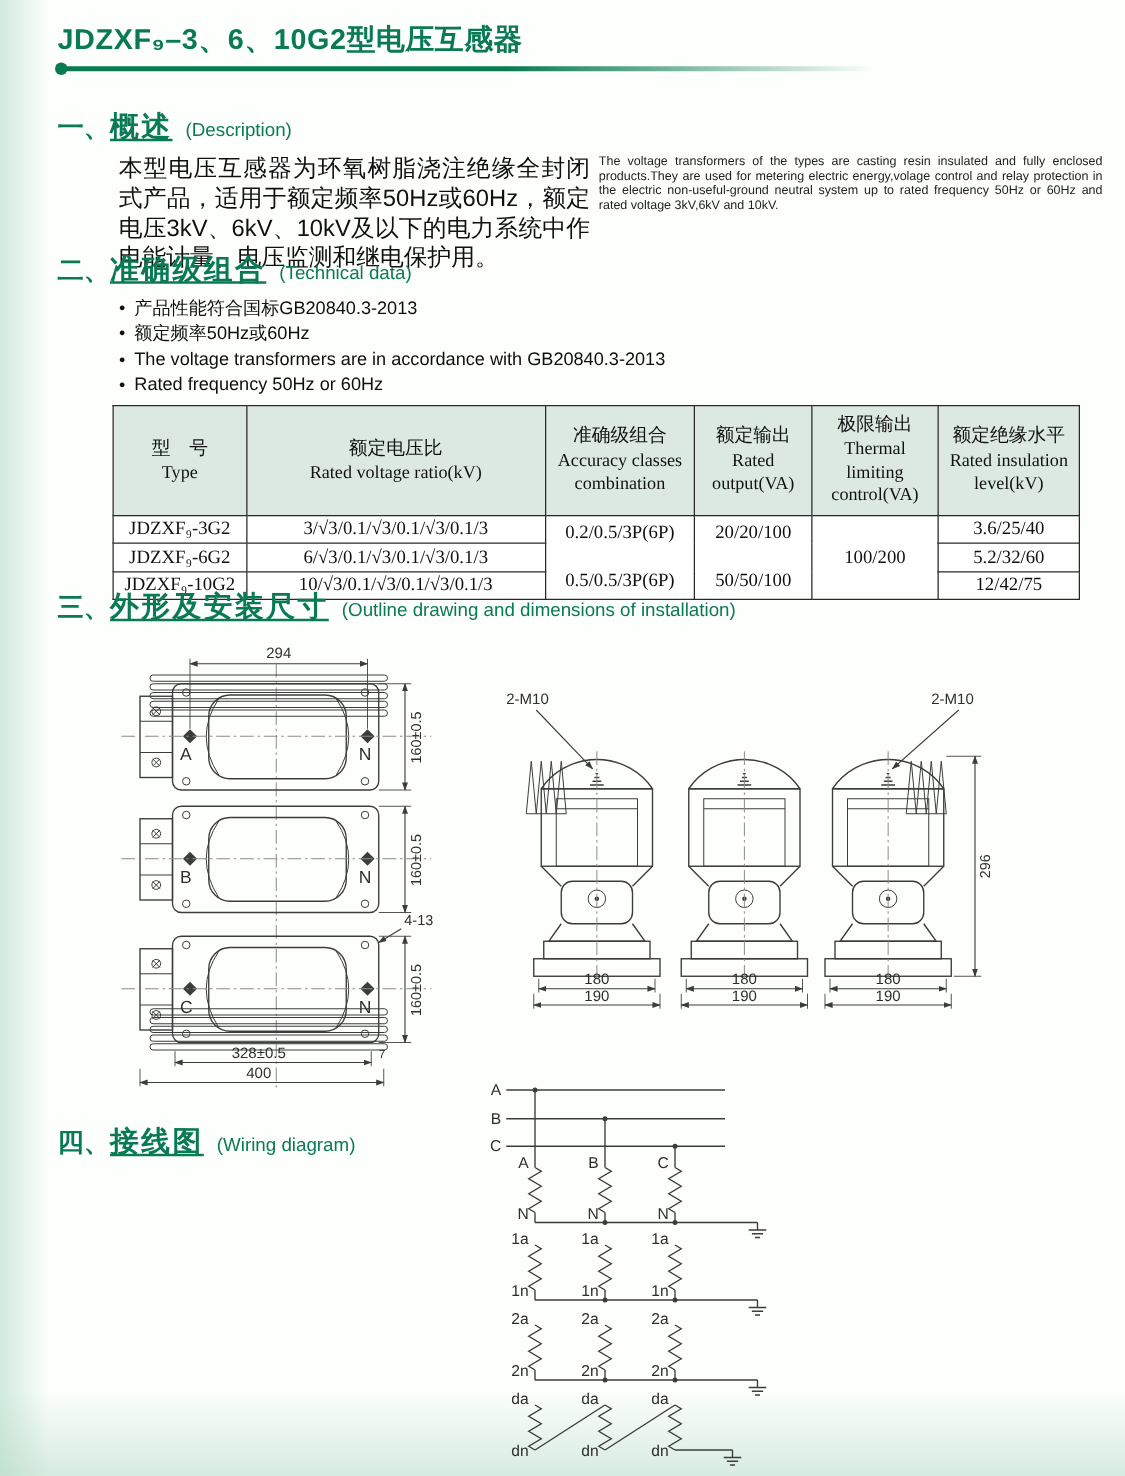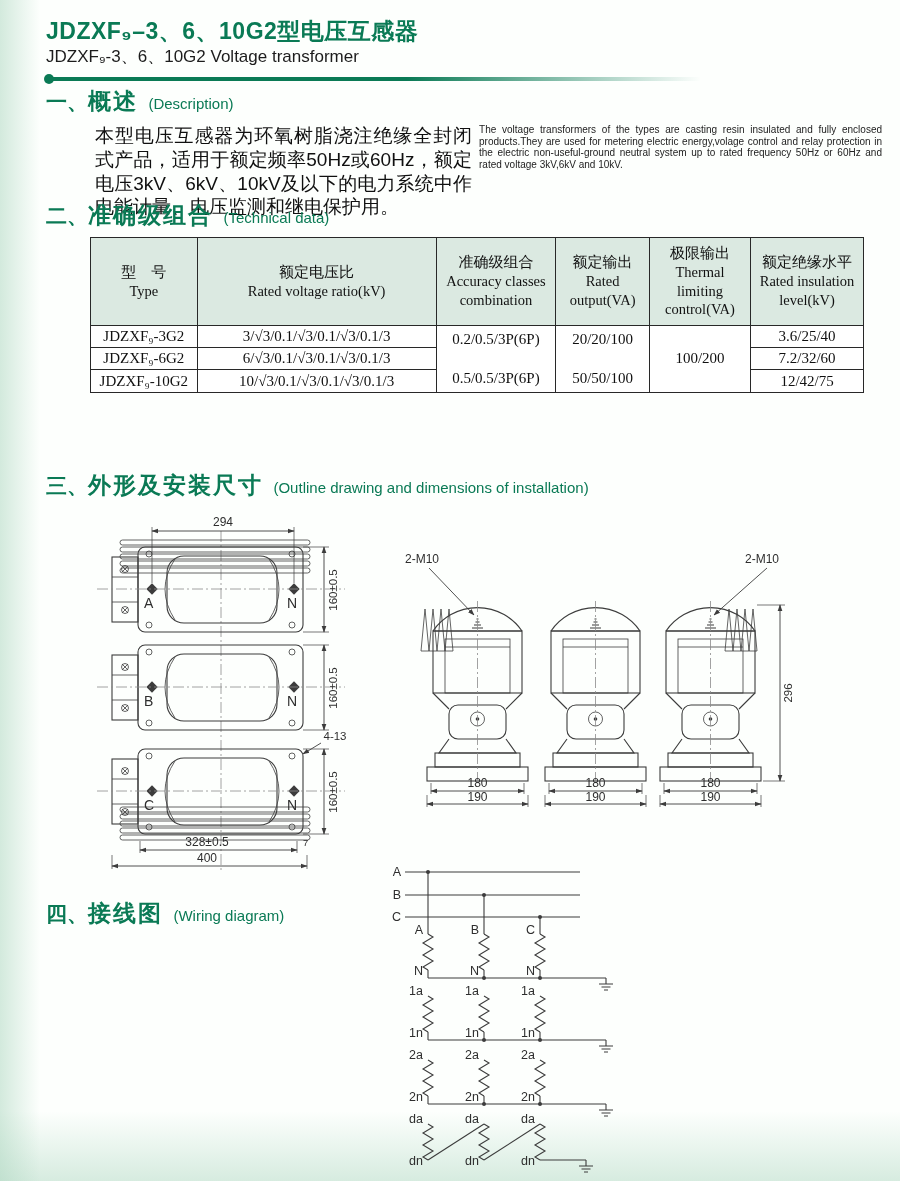--- a/index.html
+++ b/index.html
@@ -15,21 +15,21 @@
   
   .hdr{top:18px;left:46px;width:830px;}
   .title{font-size:23px;font-weight:700;color:#0a7a55;letter-spacing:.5px;line-height:1.15;}
   .subtitle{font-size:17px;color:#1c1c1c;margin-top:1px;}
   .rule{position:relative;margin-top:9px;height:4px;width:655px;border-radius:2px;
     background:linear-gradient(to right,#0a7a55 55%,rgba(10,122,85,0) 100%);}
   .rule::before{content:"";position:absolute;left:-2px;top:-3px;width:10px;height:10px;border-radius:50%;background:#0a7a55;}
   
   .sec-head{white-space:nowrap;color:#0a7a55;}
   .sec-num{font-size:21px;font-weight:700;}
-  .sec-zh{font-size:23px;font-weight:700;letter-spacing:2px;}
+  .sec-zh{font-size:23px;font-weight:700;letter-spacing:2px;text-decoration:underline;}
   .sec-en{font-size:15px;font-weight:400;margin-left:6px;}
   
   .desc-row{display:flex;margin-left:49px;margin-top:7px;align-items:flex-start;}
   .desc-zh{width:378px;font-size:19px;line-height:1.25;text-align:justify;color:#101010;}
   .desc-en{width:404px;margin-left:7px;font-size:10px;line-height:1.17;text-align:justify;color:#222;}
   
   ul.bullets{list-style:none;margin:6px 0 0 49px;padding:0;}
   ul.bullets li{font-size:14.5px;line-height:1.4;color:#0e0e0e;}
   ul.bullets li::before{content:"●";font-size:9px;vertical-align:2px;margin-right:7px;color:#111;}
   
@@ -56,40 +56,45 @@
   .lbl{font-size:14px;}
   .wlbl{font-size:12.5px;}
 </style>
 </head>
 <body>
 
 <div class="page">
 
   <div class="abs hdr">
     <div class="title">JDZXF₉–3、6、10G2型电压互感器</div>
-    <div class="subtitle">JDZXF₉-3、6、10G2 Voltage transformer</div>
     <div class="rule"></div>
   </div>
 
   <div class="abs" style="top:86px;left:46px;width:836px;">
     <div class="sec-head">
       <span class="sec-num">一、</span><span class="sec-zh">概述</span>
       <span class="sec-en">(Description)</span>
     </div>
     <div class="desc-row">
       <div class="desc-zh">本型电压互感器为环氧树脂浇注绝缘全封闭式产品，适用于额定频率50Hz或60Hz，额定电压3kV、6kV、10kV及以下的电力系统中作电能计量、电压监测和继电保护用。</div>
       <div class="desc-en">The voltage transformers of the types are casting resin insulated and fully enclosed products.They are used for metering electric energy,volage control and relay protection in the electric non-useful-ground neutral system up to rated frequency 50Hz or 60Hz and rated voltage 3kV,6kV and 10kV.</div>
     </div>
   </div>
 
   <div class="abs" style="top:200px;left:46px;width:836px;">
     <div class="sec-head">
       <span class="sec-num">二、</span><span class="sec-zh">准确级组合</span>
       <span class="sec-en">(Technical data)</span>
     </div>
+    <ul class="bullets">
+      <li>产品性能符合国标GB20840.3-2013</li>
+      <li>额定频率50Hz或60Hz</li>
+      <li>The voltage transformers are in accordance with GB20840.3-2013</li>
+      <li>Rated frequency 50Hz or 60Hz</li>
+    </ul>
 
     <table class="spec">
       <colgroup>
         <col style="width:13.8%">
           <col style="width:30.9%">
           <col style="width:15.5%">
         <col style="width:12.1%">
           <col style="width:13.1%">
           <col style="width:14.6%">
       </colgroup>
@@ -136,21 +141,21 @@
                 <div>20/20/100</div>
                 <div>50/50/100</div>
               </div>
           </td>
           <td rowspan="3">100/200</td>
           <td>3.6/25/40</td>
         </tr>
         <tr>
           <td>JDZXF₉-6G2</td>
           <td>6/√3/0.1/√3/0.1/√3/0.1/3</td>
-          <td>7.2/32/60</td>
+          <td>5.2/32/60</td>
         </tr>
         <tr>
           <td>JDZXF₉-10G2</td>
           <td>10/√3/0.1/√3/0.1/√3/0.1/3</td>
           <td>12/42/75</td>
         </tr>
       </tbody>
     </table>
   </div>
 

